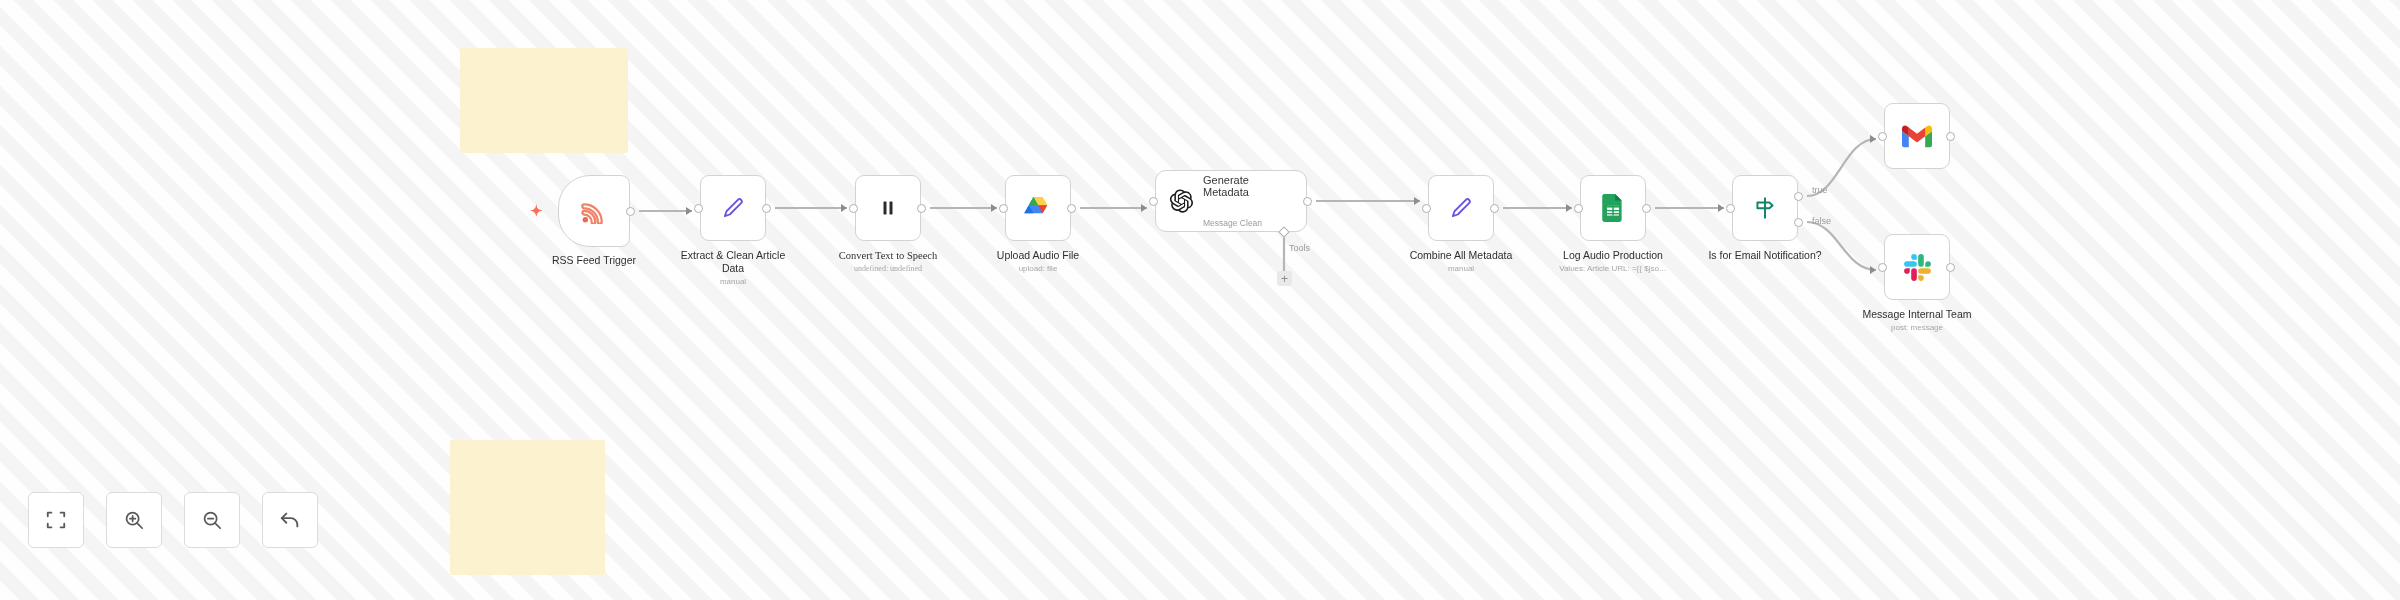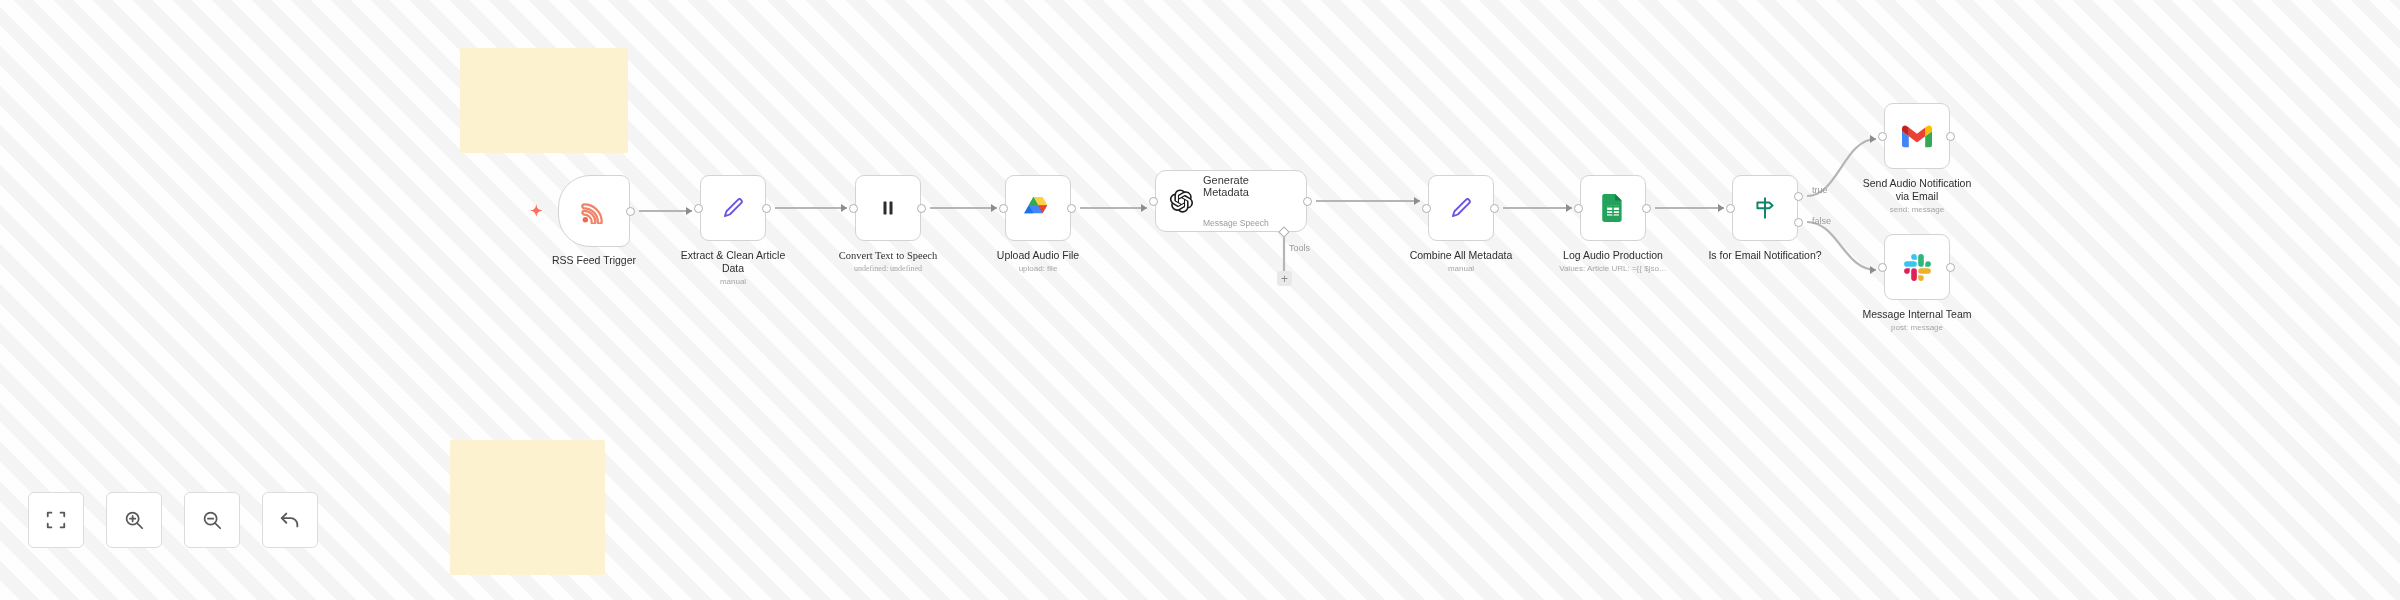--- a/index.html
+++ b/index.html
@@ -248,21 +248,21 @@
   </div>
 
   <div class="node wide" style="left:1155px; top:170px; width:152px; height:62px;">
     <span class="node-icon">
       <svg width="26" height="26" viewBox="0 0 24 24">
         <path fill="#1a1a1a" d="M21.6 10.1a5.3 5.3 0 0 0-.46-4.4 5.4 5.4 0 0 0-5.8-2.6A5.35 5.35 0 0 0 11.3 1.3a5.4 5.4 0 0 0-5.15 3.74 5.33 5.33 0 0 0-3.57 2.6 5.4 5.4 0 0 0 .67 6.33 5.3 5.3 0 0 0 .46 4.4 5.4 5.4 0 0 0 5.8 2.6 5.34 5.34 0 0 0 4.04 1.8 5.4 5.4 0 0 0 5.16-3.75 5.33 5.33 0 0 0 3.56-2.6 5.4 5.4 0 0 0-.67-6.32zm-8.04 11.2a4 4 0 0 1-2.57-.93l.13-.07 4.27-2.47a.7.7 0 0 0 .35-.6V11.2l1.8 1.04a.06.06 0 0 1 .04.05v4.99a4.02 4.02 0 0 1-4.02 4.02zM4.92 17.6a4 4 0 0 1-.48-2.69l.13.08 4.27 2.46a.69.69 0 0 0 .7 0l5.21-3.01v2.08a.06.06 0 0 1-.03.06l-4.32 2.49a4.02 4.02 0 0 1-5.48-1.47zM3.8 8.36a4 4 0 0 1 2.1-1.76v5.08a.68.68 0 0 0 .34.6l5.2 3-1.8 1.04a.06.06 0 0 1-.06 0L5.26 13.84A4.02 4.02 0 0 1 3.8 8.36zm14.83 3.44-5.21-3.02 1.8-1.04a.06.06 0 0 1 .06 0l4.32 2.5a4.02 4.02 0 0 1-.62 7.25v-5.08a.68.68 0 0 0-.35-.6zm1.79-2.7-.13-.08-4.26-2.48a.69.69 0 0 0-.7 0l-5.21 3V7.46a.06.06 0 0 1 .03-.06l4.32-2.49a4.02 4.02 0 0 1 5.96 4.16zM9.15 12.8l-1.8-1.04a.06.06 0 0 1-.04-.05V6.73a4.02 4.02 0 0 1 6.59-3.08l-.13.07L9.5 6.19a.7.7 0 0 0-.35.6zm.98-2.11L12.45 9.35l2.32 1.34v2.68l-2.32 1.34-2.32-1.34z"></path>
       </svg>
     </span>
     <span class="node-inner-text">
       <span class="node-inner-title">Generate Metadata</span>
-      <span class="node-inner-sub">Message Speech</span>
+      <span class="node-inner-sub">Message Clean</span>
     </span>
   </div>
   <div class="port" style="left:1149px; top:197px;"></div>
   <div class="port" style="left:1303px; top:197px;"></div>
   <div class="port-diamond" style="left:1280px; top:228px;"></div>
 
   <div class="node" style="left:1428px; top:175px; width:66px; height:66px;">
     <span class="node-icon">
       <svg width="26" height="26" viewBox="0 0 24 24">
         <path d="M4.5 19.5 L6 15 L16.5 4.5 a2.1 2.1 0 0 1 3 3 L9 18 Z" fill="none" stroke="#6d52e0" stroke-width="1.7" stroke-linejoin="round"></path>
@@ -318,25 +318,20 @@
         <path d="M2.2 22.2h4.6V11.3L0 6.2v13.8a2.2 2.2 0 0 0 2.2 2.2z" fill="#4285f4"></path>
         <path d="M23.2 22.2h4.6a2.2 2.2 0 0 0 2.2-2.2V6.2l-6.8 5.1z" fill="#34a853"></path>
         <path d="M23.2 2.6v8.7L30 6.2V3.7c0-2.5-2.9-4-4.9-2.5z" fill="#fbbc04"></path>
         <path d="M6.8 11.3V2.6L15 8.8l8.2-6.2v8.7L15 17.5z" fill="#ea4335"></path>
         <path d="M0 3.7v2.5l6.8 5.1V2.6L4.9 1.2C2.9-.3 0 1.2 0 3.7z" fill="#c5221f"></path>
       </svg>
     </span>
   </div>
   <div class="port" style="left:1878px; top:132px;"></div>
   <div class="port" style="left:1946px; top:132px;"></div>
-  <div class="caption" style="left:1837px; top:177px; width:160px;">
-    <div class="caption-title">Send Audio Notification
-via Email</div>
-    <div class="caption-sub">send: message</div>
-  </div>
 
   <div class="node" style="left:1884px; top:234px; width:66px; height:66px;">
     <span class="node-icon">
       <svg width="27" height="27" viewBox="0 0 24 24">
         <path d="M5.1 15.1a2.5 2.5 0 1 1-2.5-2.5h2.5z" fill="#e01e5a"></path>
         <path d="M6.4 15.1a2.5 2.5 0 0 1 5 0v6.3a2.5 2.5 0 0 1-5 0z" fill="#e01e5a"></path>
         <path d="M8.9 5.1a2.5 2.5 0 1 1 2.5-2.5v2.5z" fill="#36c5f0"></path>
         <path d="M8.9 6.4a2.5 2.5 0 0 1 0 5H2.6a2.5 2.5 0 0 1 0-5z" fill="#36c5f0"></path>
         <path d="M18.9 8.9a2.5 2.5 0 1 1 2.5 2.5h-2.5z" fill="#2eb67d"></path>
         <path d="M17.6 8.9a2.5 2.5 0 0 1-5 0V2.6a2.5 2.5 0 0 1 5 0z" fill="#2eb67d"></path>

